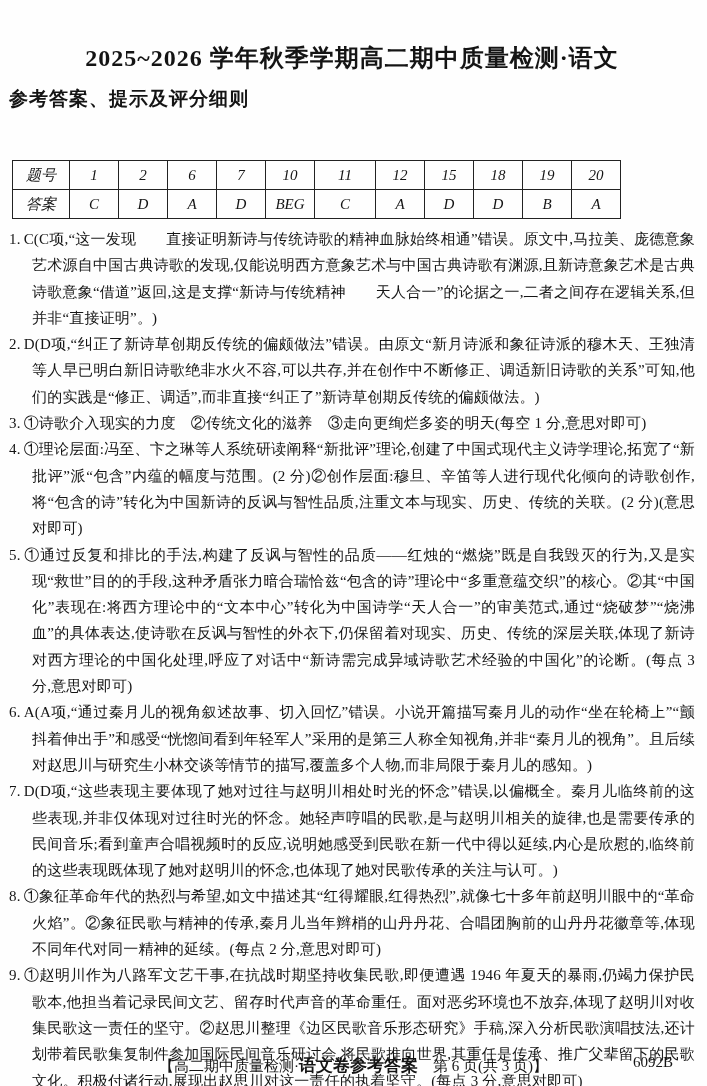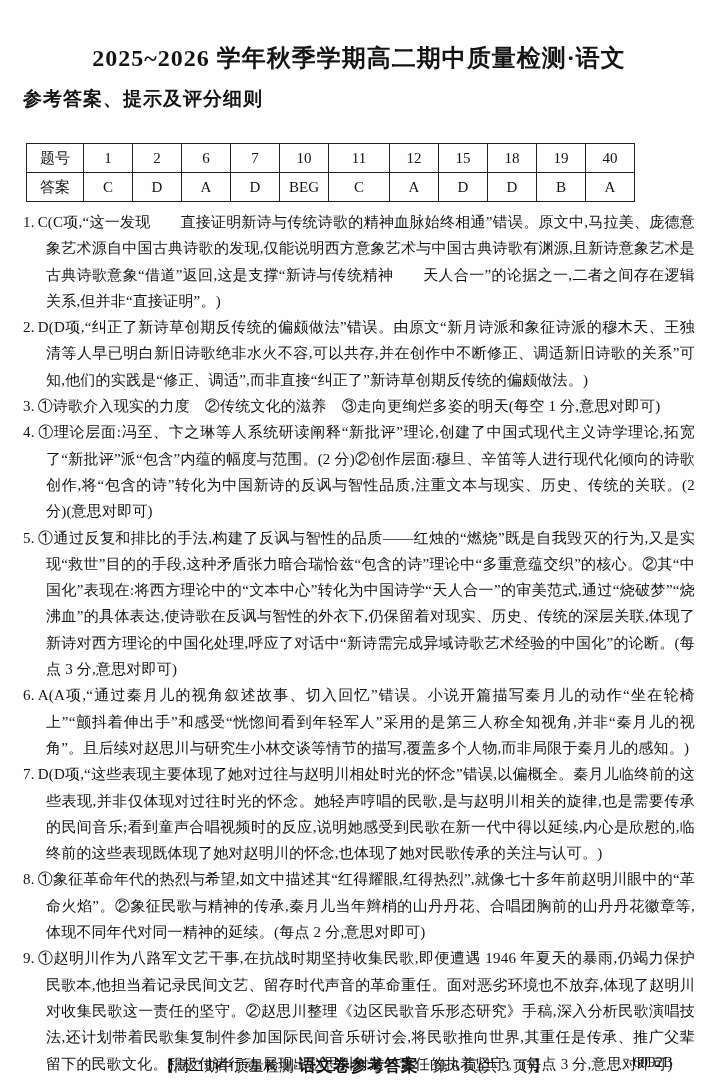--- a/index.html
+++ b/index.html
@@ -1,33 +1,34 @@
 <!DOCTYPE html>
 <html><head>
 <meta charset="utf-8">
 <style>
   html,body{margin:0;padding:0;background:#e8e8e8;}
   .doc{
     width:707px;height:1086px;background:#fefefe;color:#141414;
     font-family:"Liberation Serif","DejaVu Serif",serif;
     position:relative;box-sizing:border-box;
-    padding:42px 12px 0 23px;overflow:hidden;margin:0 auto;
+    padding:42px 12px 0 9px;overflow:hidden;margin:0 auto;
   }
   .title{
     text-align:center;font-size:24px;font-weight:bold;
     margin:0 0 12px 0;letter-spacing:1px;white-space:nowrap;
   }
   .subtitle{
     text-align:left;font-size:19px;font-weight:bold;
     font-family:"Liberation Sans","DejaVu Sans",sans-serif;
     margin:0;letter-spacing:1px;
   }
   table.answer-table{
     border-collapse:collapse;table-layout:fixed;
-    margin:31px 0 7px 3px;
+    margin:48px 0 7px 3px;
+    font-style:italic;
   }
   table.answer-table td{
     border:1.6px solid #222;height:28px;text-align:center;
     vertical-align:middle;font-size:15px;padding:0 2px;
     overflow:hidden;white-space:nowrap;
   }
   table.answer-table td:first-child{width:52px;}
   table.answer-table td{width:44px;}
   table.answer-table td:nth-child(7){width:56px;}
   .answers{margin:0;}
@@ -66,21 +67,21 @@
           <td>1</td>
           <td>2</td>
           <td>6</td>
           <td>7</td>
           <td>10</td>
           <td>11</td>
           <td>12</td>
           <td>15</td>
           <td>18</td>
           <td>19</td>
-          <td>40</td>
+          <td>20</td>
         </tr>
       <tr>
           <td>答案</td>
           <td>C</td>
           <td>D</td>
           <td>A</td>
           <td>D</td>
           <td>BEG</td>
           <td>C</td>
           <td>A</td>

